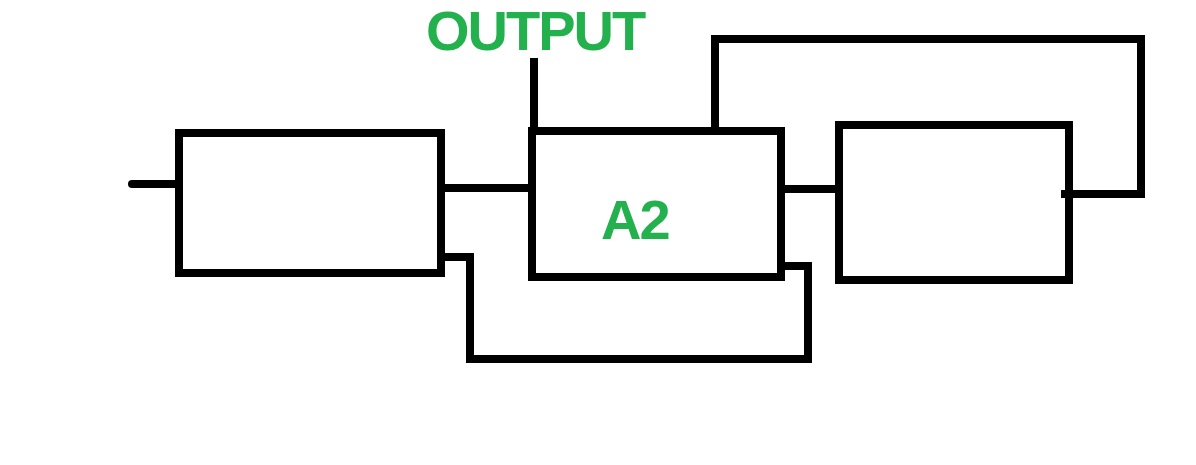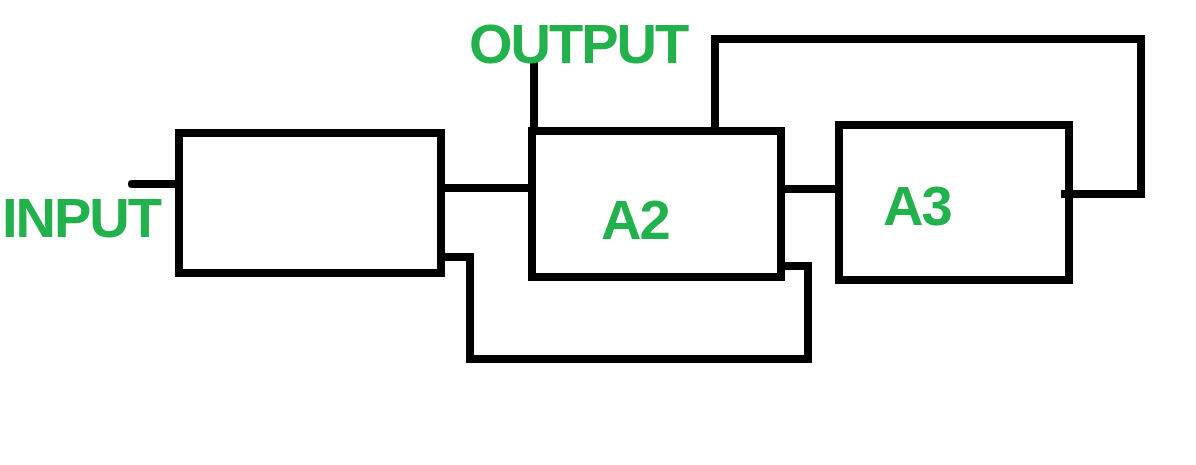--- a/index.html
+++ b/index.html
@@ -30,21 +30,21 @@
     position: absolute;
     font-weight: 700;
     font-size: 56px;
     line-height: 1;
     letter-spacing: -2px;
     color: var(--green);
     white-space: nowrap;
     user-select: none;
   }
   .label-input  { left: 2px;   top: 190px; }
-  .label-output { left: 426px; top: 16px; margin-left: 43px; }
+  .label-output { left: 426px; top: 3px; }
   .label-a1     { left: 233px; top: 193px; }
   .label-a2     { left: 601px; top: 192px; }
   .label-a3     { left: 883px; top: 178px; }
 </style>
 </head>
 <body>
 
 <div class="canvas">
 
   <svg class="wires" width="1196" height="465" viewBox="0 0 1196 465">
@@ -59,22 +59,20 @@
 
     <line class="wire" x1="781" y1="189" x2="839" y2="189" stroke-width="8" stroke-linecap="square"></line>
 
     <line class="wire" x1="534" y1="62" x2="534" y2="131" stroke-width="8" stroke-linecap="square"></line>
 
     <polyline class="wire" points="715,131 715,39 1141,39 1141,194 1065,194" stroke-width="8" stroke-linecap="square" stroke-linejoin="miter"></polyline>
 
     <polyline class="wire" points="441,257 470,257 470,359 808,359 808,266 781,266" stroke-width="8" stroke-linecap="square" stroke-linejoin="miter"></polyline>
   </svg>
 
-  <div class="label label-input">INPUT</div>
 
   <div class="label label-output">OUTPUT</div>
 
 
   <div class="label label-a2">A2</div>
 
-  <div class="label label-a3">A3</div>
 
 </div>
 
 </body></html>

